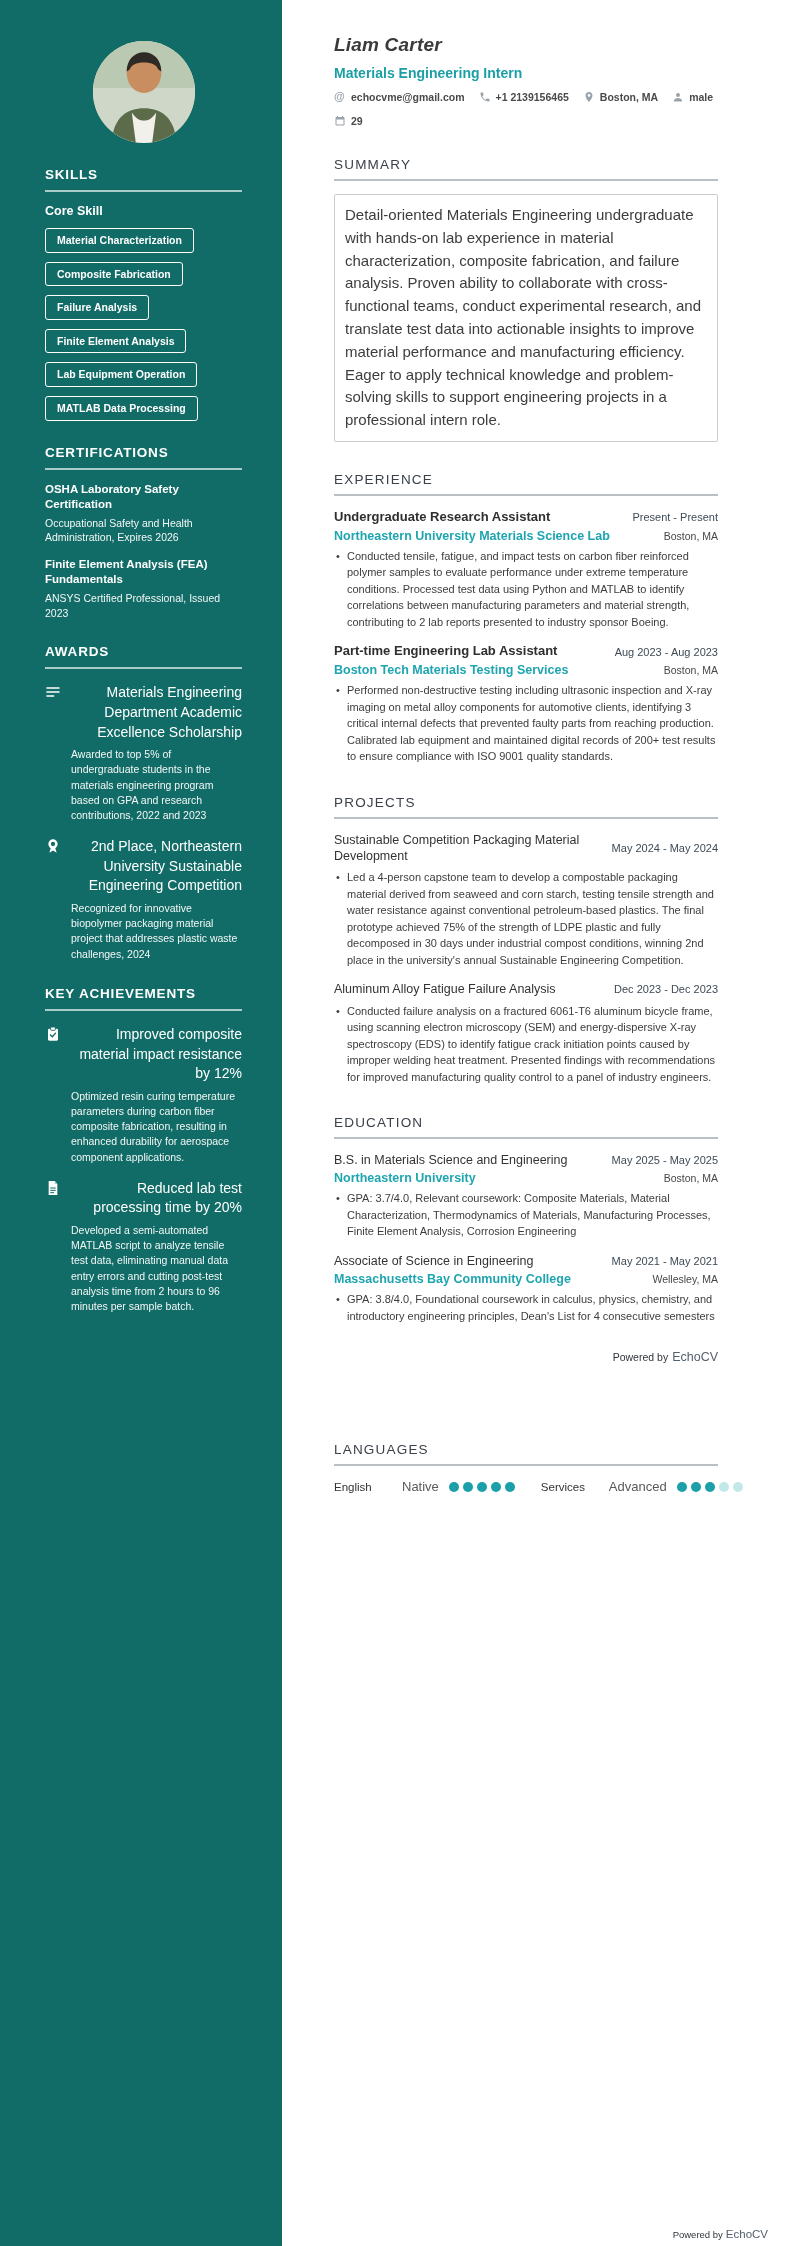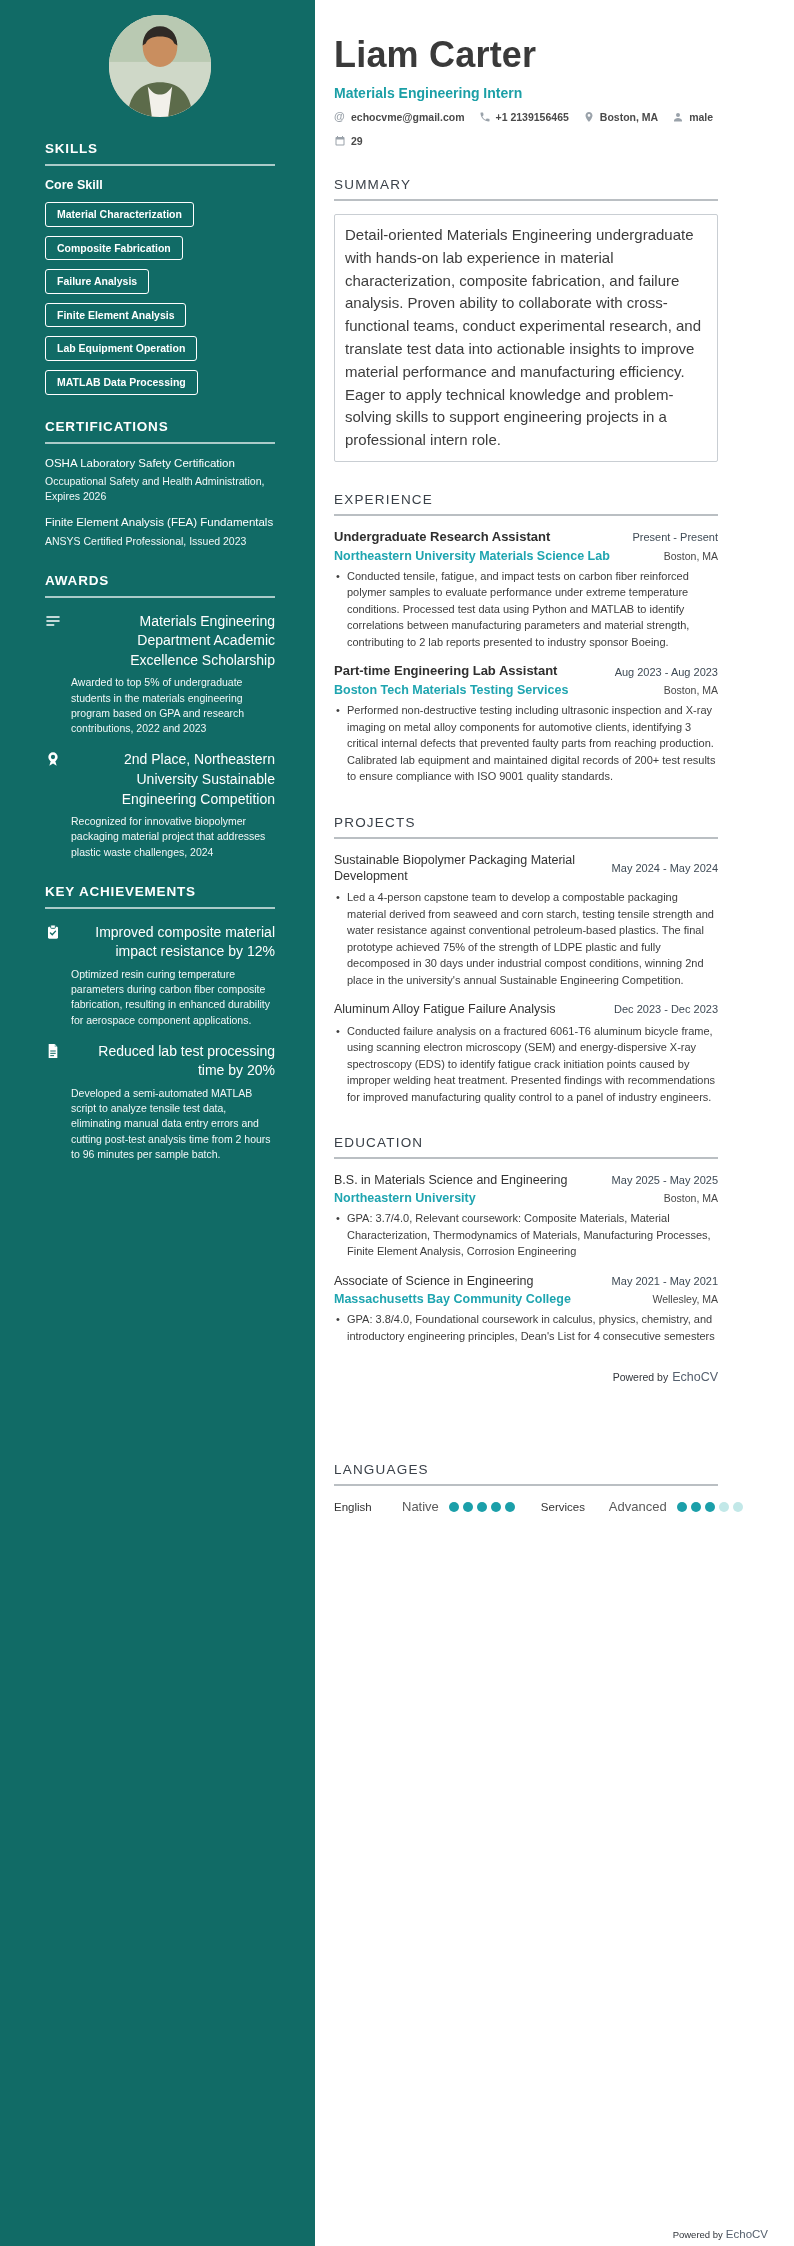--- a/index.html
+++ b/index.html
@@ -1,41 +1,41 @@
 <!DOCTYPE html>
 <html><head>
 <meta charset="utf-8">
 <style>
   html,body{margin:0;padding:0;background:#fff;}
   .page{position:relative;width:794px;height:2246px;background:#fff;overflow:hidden;
         font-family:"Liberation Sans","DejaVu Sans",sans-serif;color:#3d3d3d;}
 
   
-  .sidebar{position:absolute;top:0;left:0;bottom:0;width:315px;background:#116b66;color:#fff;
-           box-sizing:border-box;padding:15px 40px 40px 45px;}
+  .sidebar{position:absolute;top:0;left:0;bottom:0;width:282px;background:#116b66;color:#fff;
+           box-sizing:border-box;padding:41px 40px 40px 45px;}
   .avatar-wrap{width:102px;height:102px;border-radius:50%;overflow:hidden;margin:0 auto 18px;
                background:#dfd3c0;display:block;}
   .sb-sec{margin-top:24px;}
   .sb-h{font-size:13.5px;font-weight:700;letter-spacing:.8px;margin:0 0 0;
         padding-bottom:8px;border-bottom:2px solid rgba(255,255,255,.65);}
   .sb-sub{font-size:12.5px;font-weight:700;margin:12px 0 10px;}
   .pill{display:table;border:1.5px solid #fff;border-radius:3px;padding:5px 11px;margin:0 0 9px;
         font-size:10.5px;font-weight:700;line-height:1.2;}
   .cert{margin-top:12px;}
-  .cert-t{font-size:11.5px;font-weight:400;line-height:1.35;}
+  .cert-t{font-size:11.5px;font-weight:700;line-height:1.35;}
   .cert-s{font-size:10.5px;line-height:1.4;margin-top:3px;color:rgba(255,255,255,.95);}
   .aw{display:flex;gap:10px;margin-top:14px;}
   .aw-icon{flex:0 0 16px;width:16px;height:16px;margin-top:1px;}
   .aw-icon svg{width:16px;height:16px;display:block;}
   .aw-t{font-size:14px;font-weight:400;line-height:1.4;text-align:right;}
   .aw-d{font-size:10.5px;line-height:1.45;margin-top:5px;color:rgba(255,255,255,.95);}
 
   
   .main{margin-left:315px;box-sizing:border-box;padding:34px 76px 0 19px;}
-  .name{font-size:36px;font-weight:700;color:#3a3a3a;letter-spacing:.2px;}
+  .name{font-size:19px;font-weight:700;color:#3a3a3a;letter-spacing:.2px;font-style:italic;}
   .job-title{margin-top:9px;font-size:14px;font-weight:700;color:#1b9fa6;}
   .contacts{margin-top:10px;display:flex;flex-wrap:wrap;column-gap:14px;row-gap:6px;
             font-size:10.5px;font-weight:600;color:#4a4a4a;align-items:center;}
   .c-item{display:flex;align-items:center;gap:5px;}
   .c-item .ic{width:12px;height:12px;display:inline-block;}
   .c-item .ic svg{width:12px;height:12px;display:block;}
   .at-glyph{font-size:11px;color:#9aa2aa;font-weight:700;line-height:1;}
   .c-break{flex-basis:100%;height:0;}
 
   .sec-h{font-size:13.5px;font-weight:500;color:#3a4149;letter-spacing:1.2px;margin:30px 0 0;}
@@ -273,21 +273,21 @@
           </ul>
         </div>
       </div>
 
     <h2 class="sec-h">PROJECTS</h2>
     <hr class="sec-hr">
     <div>
 
         <div class="entry">
           <div class="entry-top">
-            <div class="entry-title" style="font-weight:400;font-size:12.5px;color:#333;">Sustainable Biopolymer Packaging Material Development</div>
+            <div class="entry-title" style="font-weight:400;font-size:12.5px;color:#333;">Sustainable Competition Packaging Material Development</div>
             <div class="entry-date">May 2024 - May 2024</div>
           </div>
           <ul class="bullets">
 
           <li>Led a 4-person capstone team to develop a compostable packaging material derived from seaweed and corn starch, testing tensile strength and water resistance against conventional petroleum-based plastics. The final prototype achieved 75% of the strength of LDPE plastic and fully decomposed in 30 days under industrial compost conditions, winning 2nd place in the university's annual Sustainable Engineering Competition.</li>
           </ul>
         </div>
 
         <div class="entry">
           <div class="entry-top">

